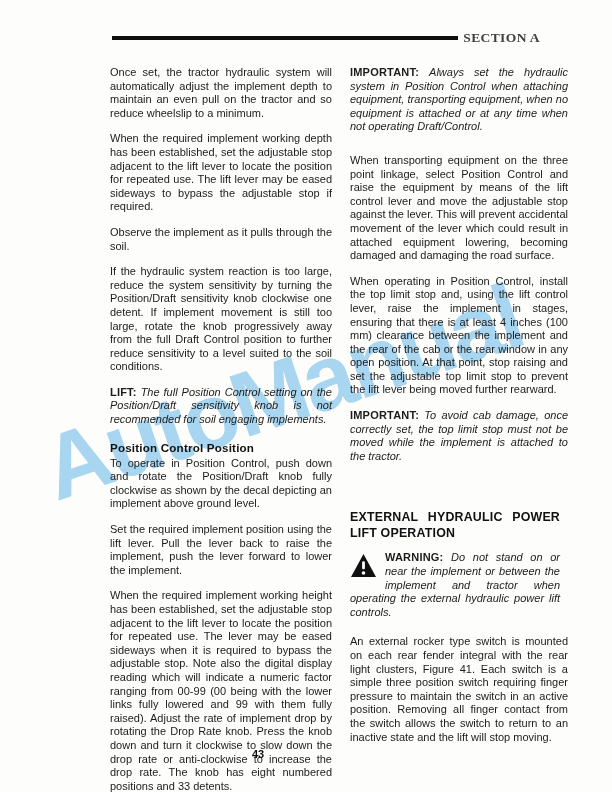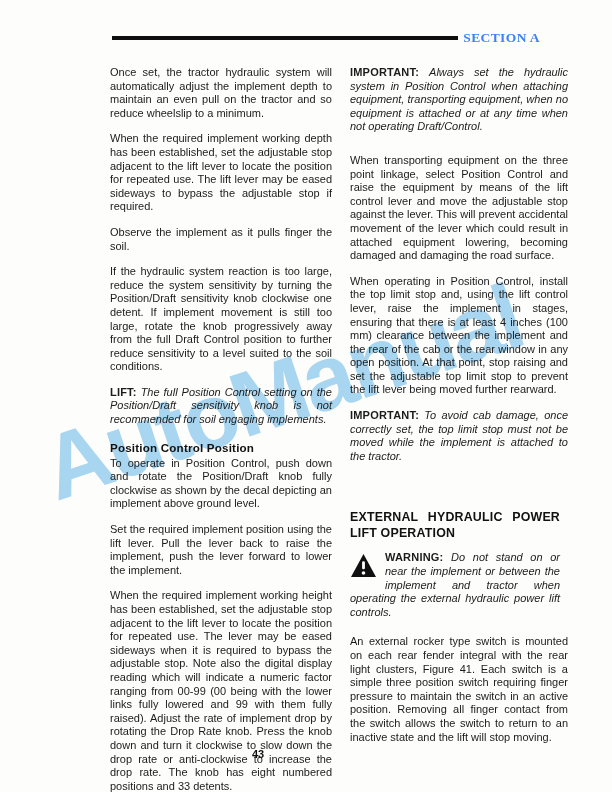--- a/index.html
+++ b/index.html
@@ -43,21 +43,21 @@
     flex:1 1 auto;
     height:4px;
     background:#0f0f0f;
     margin-right:5px;
   }
   .header .section{
     font-family:"Liberation Serif",serif;
     font-weight:bold;
     font-size:13.5px;
     letter-spacing:.4px;
-    color:#3b82f6;
+    color:#404040;
     white-space:nowrap;
   }
   
   .col{
     position:absolute;
     top:66px;
     width:222px;
     z-index:1;
     color:#1b1b1b;
     font-size:11px;
@@ -109,21 +109,21 @@
   <div class="watermark">AutoManual</div>
 
   <div class="header">
     <div class="rule"></div>
     <div class="section">SECTION A</div>
   </div>
 
   <div class="col col-left">
     <p>Once set, the tractor hydraulic system will automatically adjust the implement depth to maintain an even pull on the tractor and so reduce wheelslip to a minimum.</p>
     <p>When the required implement working depth has been established, set the adjustable stop adjacent to the lift lever to locate the position for repeated use. The lift lever may be eased sideways to bypass the adjustable stop if required.</p>
-    <p>Observe the implement as it pulls finger the soil.</p>
+    <p>Observe the implement as it pulls through the soil.</p>
     <p>If the hydraulic system reaction is too large, reduce the system sensitivity by turning the Position/Draft sensitivity knob clockwise one detent. If implement movement is still too large, rotate the knob progressively away from the full Draft Control position to further reduce sensitivity to a level suited to the soil conditions.</p>
     <p><span class="lead">LIFT:</span> <span class="ital">The full Position Control setting on the Position/Draft sensitivity knob is not recommended for soil engaging implements.</span></p>
     <h3>Position Control Position</h3>
     <p>To operate in Position Control, push down and rotate the Position/Draft knob fully clockwise as shown by the decal depicting an implement above ground level.</p>
     <p>Set the required implement position using the lift lever. Pull the lever back to raise the implement, push the lever forward to lower the implement.</p>
     <p>When the required implement working height has been established, set the adjustable stop adjacent to the lift lever to locate the position for repeated use. The lever may be eased sideways when it is required to bypass the adjustable stop. Note also the digital display reading which will indicate a numeric factor ranging from 00-99 (00 being with the lower links fully lowered and 99 with them fully raised). Adjust the rate of implement drop by rotating the Drop Rate knob. Press the knob down and turn it clockwise to slow down the drop rate or anti-clockwise to increase the drop rate. The knob has eight numbered positions and 33 detents.</p>
   </div>
 
   <div class="col col-right">
     <p class="gap-lg"><span class="lead">IMPORTANT:</span> <span class="ital">Always set the hydraulic system in Position Control when attaching equipment, transporting equipment, when no equipment is attached or at any time when not operating Draft/Control.</span></p>

